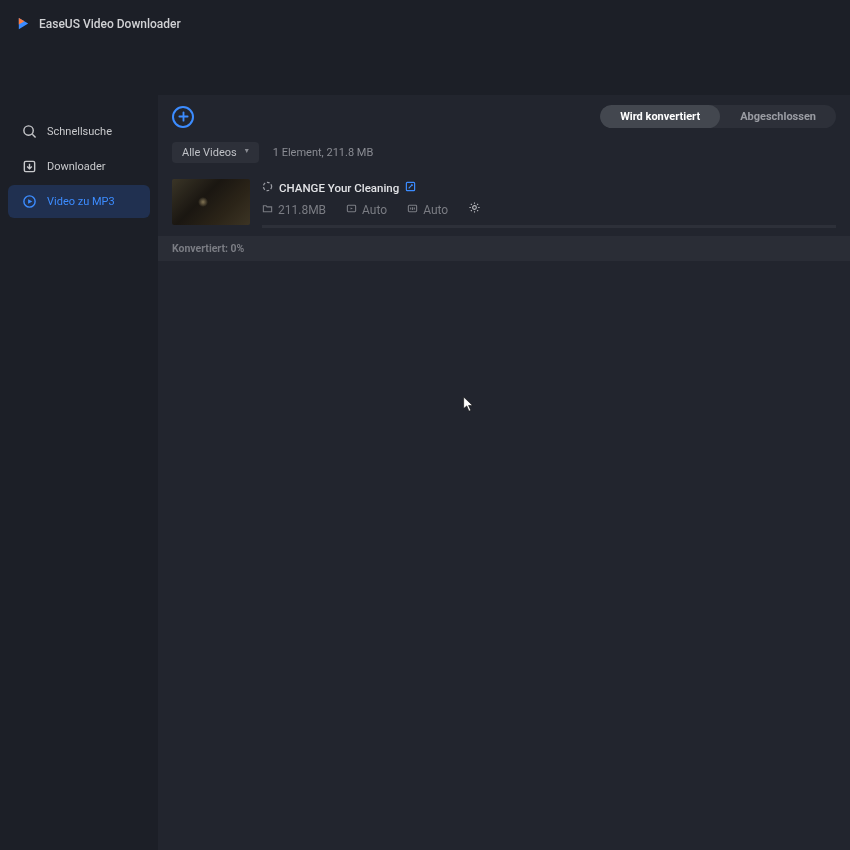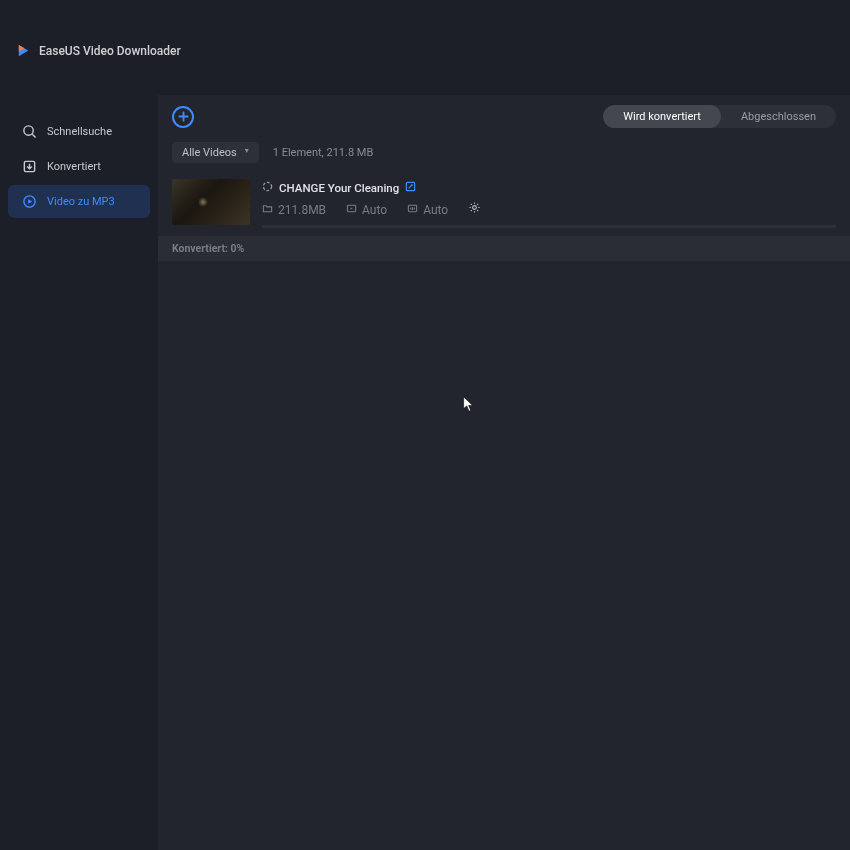--- a/index.html
+++ b/index.html
@@ -1,33 +1,33 @@
 <!DOCTYPE html>
 <html><head>
 <meta charset="utf-8">
 <style>
   * { margin: 0; padding: 0; box-sizing: border-box; font-family: -apple-system, BlinkMacSystemFont, "Segoe UI", Roboto, sans-serif; }
   body { background: #17191f; color: #c8c9cc; width: 850px; height: 850px; overflow: hidden; font-size: 12px; }
   
-  .topbar { height: 95px; background: #1c1f27; display: flex; align-items: center; padding: 16px 0 10px 16px; }
+  .topbar { height: 95px; background: #1c1f27; display: flex; align-items: flex-start; padding: 16px 0 10px 16px; }
   .app-title { display: flex; align-items: center; gap: 8px; font-size: 12px; color: #d0d1d4; font-weight: 500; }
   .app-logo { width: 15px; height: 15px; display: inline-block; position: relative; }
   
   .body-row { display: flex; height: calc(850px - 95px); }
   
   .sidebar { width: 158px; background: #1c1f27; padding-top: 18px; }
   .sidebar-item { display: flex; align-items: center; gap: 10px; padding: 9px 14px; margin: 2px 8px; font-size: 11px; color: #c8c9cc; border-radius: 6px; cursor: pointer; }
   .sidebar-item.active { background: #203050; color: #3c8cff; }
   .sidebar-item .ico { width: 15px; height: 15px; display: inline-flex; align-items: center; justify-content: center; }
   
   .main { flex: 1; background: #22252e; display: flex; flex-direction: column; }
   
   .toolbar { display: flex; align-items: center; justify-content: space-between; padding: 10px 14px; }
   .add-btn { width: 22px; height: 22px; border-radius: 50%; border: 2px solid #3c8cff; color: #3c8cff; display: flex; align-items: center; justify-content: center; cursor: pointer; font-weight: 700; }
-  .tab-group { display: flex; background: #2d3039; border-radius: 14px; overflow: hidden; }
+  .tab-group { display: flex; background: #2d3039; border-radius: 14px; overflow: hidden; font-weight: bold; }
   .tab-btn { padding: 5px 20px; font-size: 11px; color: #9a9ca3; cursor: pointer; border-radius: 14px; }
   .tab-btn.active { background: #43474f; color: #ffffff; }
   
   .filter-row { display: flex; align-items: center; gap: 14px; padding: 4px 14px 10px 14px; }
   .filter-dd { background: #2d3039; padding: 4px 10px; border-radius: 4px; font-size: 11px; color: #bfc1c6; display: flex; align-items: flex-start; gap: 8px; cursor: pointer; }
   .filter-dd .tri { font-size: 8px; color: #8a8c93; }
   .count-text { font-size: 11px; color: #8a8c93; }
   
   .item-card { margin: 0 0 0 0; }
   .item-top { display: flex; gap: 12px; padding: 6px 14px 8px 14px; }
@@ -74,21 +74,21 @@
       </span>
       <span>Schnellsuche</span>
     </div>
     <div class="sidebar-item">
       <span class="ico">
         <svg viewBox="0 0 16 16" width="15" height="15" fill="none" stroke="currentColor" stroke-width="1.5">
             <rect x="2.5" y="2.5" width="11" height="11" rx="1.5"></rect>
             <path d="M8 5v5M5.5 8l2.5 2.5L10.5 8"></path>
           </svg>
       </span>
-      <span>Konvertiert</span>
+      <span>Downloader</span>
     </div>
     <div class="sidebar-item active">
       <span class="ico">
         <svg viewBox="0 0 16 16" width="15" height="15" fill="none" stroke="currentColor" stroke-width="1.5">
             <circle cx="8" cy="8" r="6"></circle>
             <polygon points="6.5,5.5 11,8 6.5,10.5" fill="currentColor" stroke="none"></polygon>
           </svg>
       </span>
       <span>Video zu MP3</span>
     </div>

